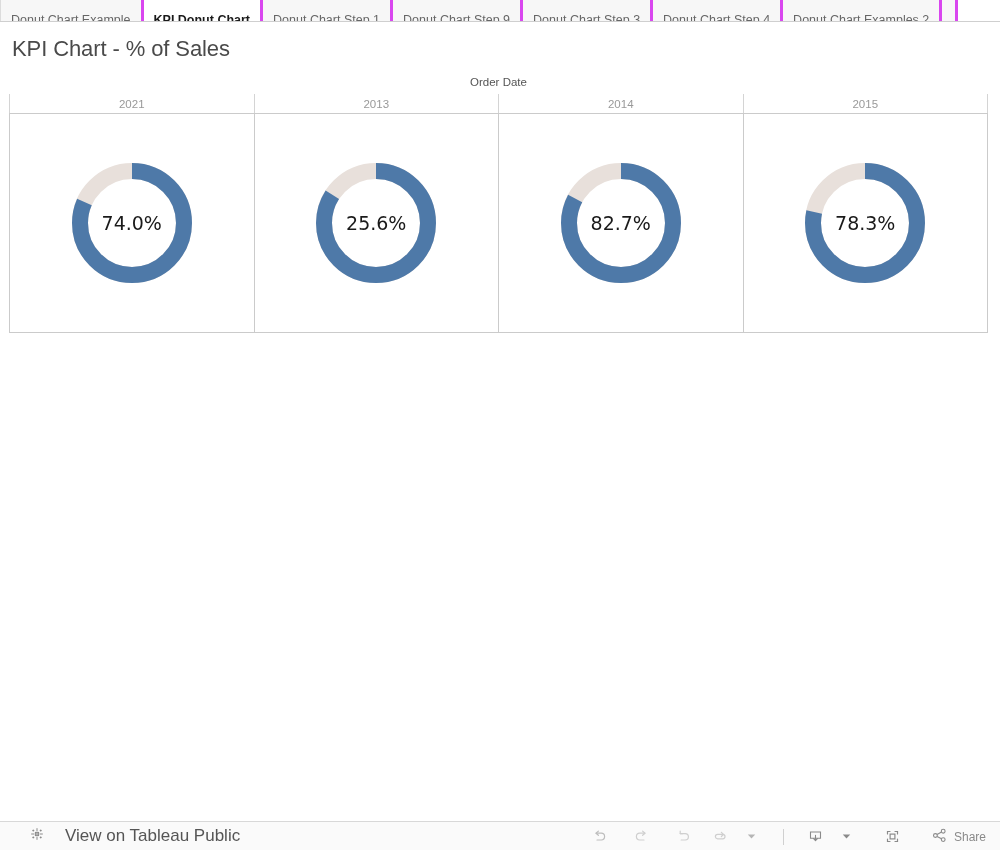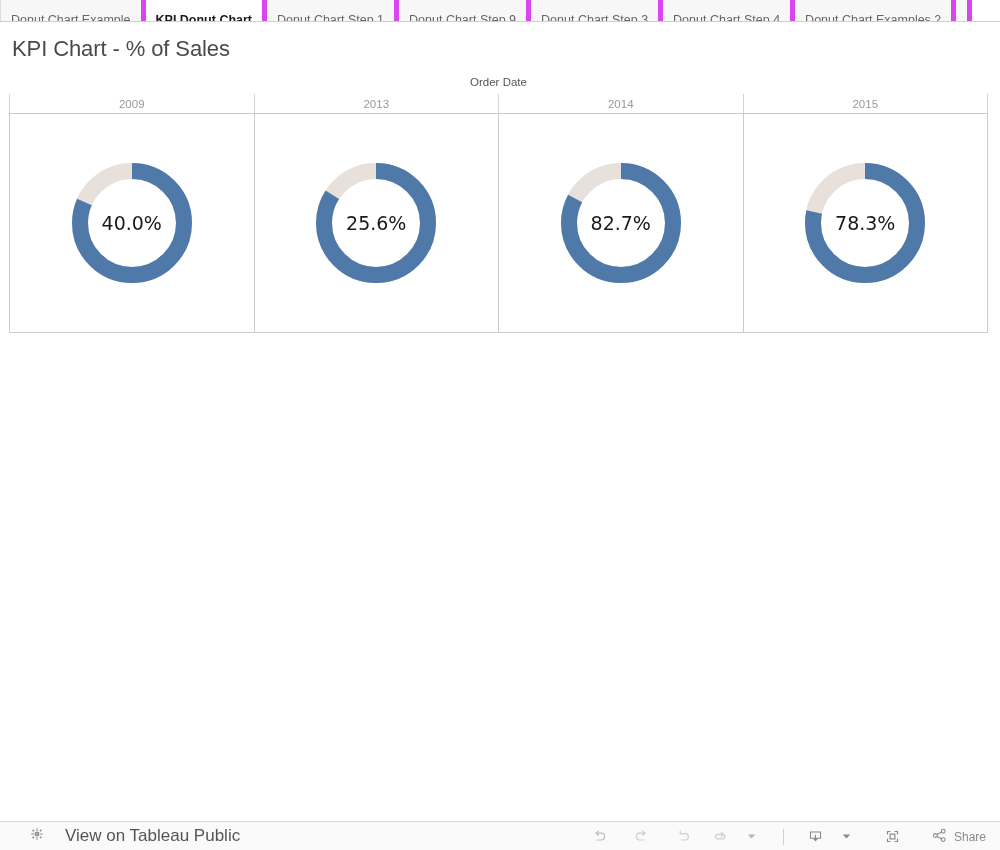--- a/index.html
+++ b/index.html
@@ -31,21 +31,21 @@
     overflow: hidden;
   }
   .tab {
     display: flex;
     align-items: center;
     justify-content: center;
     padding: 0 10px;
     font-size: 12.5px;
     color: #666666;
     background: #f7f7f7;
-    border-right: 5px solid #d946ef;
+    border-right: 3px solid #d946ef;
     border-bottom: 1px solid #cfcfcf;
     box-sizing: border-box;
     white-space: nowrap;
     cursor: pointer;
     height: 40px;
     line-height: 22px;
   }
   .tab.first {
     border-left: 1px solid #dcdcdc;
   }
@@ -232,34 +232,34 @@
     <div class="tab">Donut Chart Step 4</div>
     <div class="tab">Donut Chart Examples 2</div>
     <div class="tab partial"></div>
   </div>
 
 <div id="viz-title">KPI Chart - % of Sales</div>
 
 <div id="field-label">Order Date</div>
 
 <div id="header-row">
-    <div class="header-cell">2009</div>
+    <div class="header-cell">2021</div>
     <div class="header-cell">2013</div>
     <div class="header-cell">2014</div>
     <div class="header-cell">2015</div>
   </div>
 
 <div id="pane-row">
     <div class="pane">
       <div class="donut-wrap">
         <svg viewBox="0 0 120 120">
           <circle cx="60" cy="60" r="52" fill="none" stroke="#E8E0DB" stroke-width="16"></circle>
           <circle cx="60" cy="60" r="52" fill="none" stroke="#4E79A8" stroke-width="16" stroke-dasharray="266.281 61.444" transform="rotate(-90 60 60)"></circle>
         </svg>
-        <div class="donut-label">40.0%</div>
+        <div class="donut-label">74.0%</div>
       </div>
     </div>
     <div class="pane">
       <div class="donut-wrap">
         <svg viewBox="0 0 120 120">
           <circle cx="60" cy="60" r="52" fill="none" stroke="#E8E0DB" stroke-width="16"></circle>
           <circle cx="60" cy="60" r="52" fill="none" stroke="#4E79A8" stroke-width="16" stroke-dasharray="274.450 53.276" transform="rotate(-90 60 60)"></circle>
         </svg>
         <div class="donut-label">25.6%</div>
       </div>

